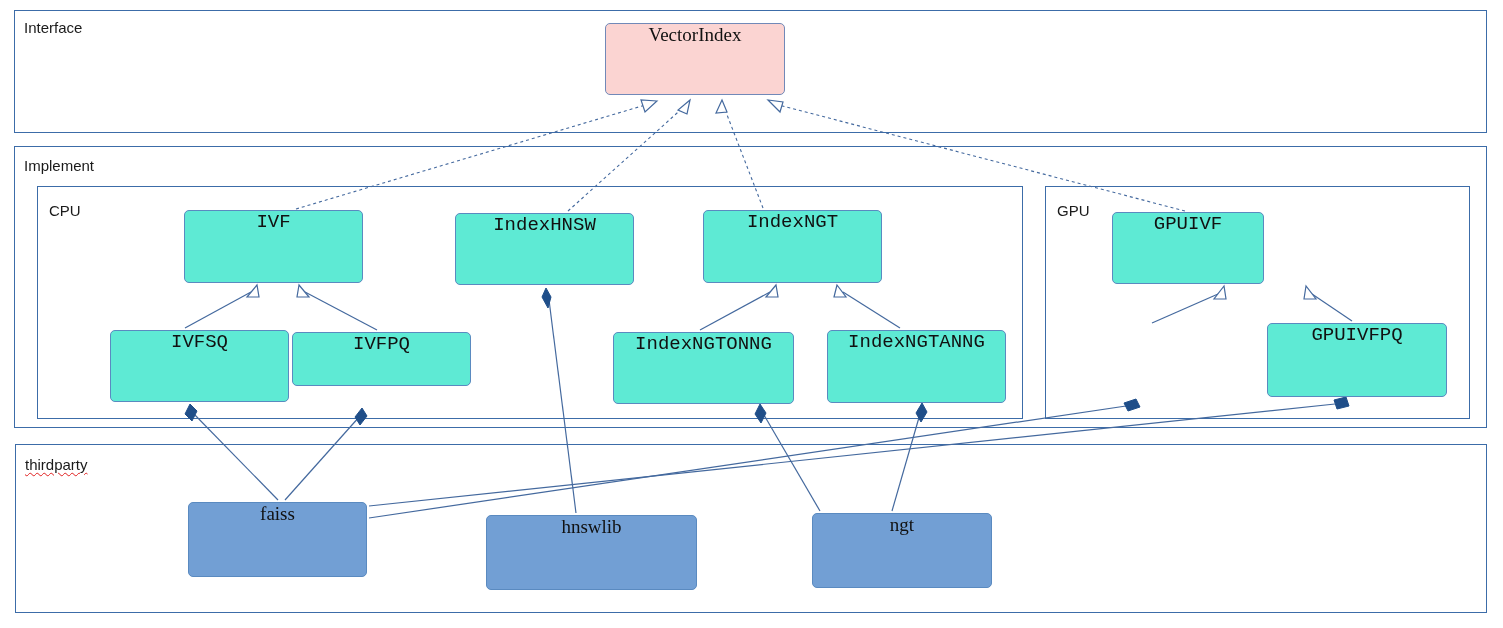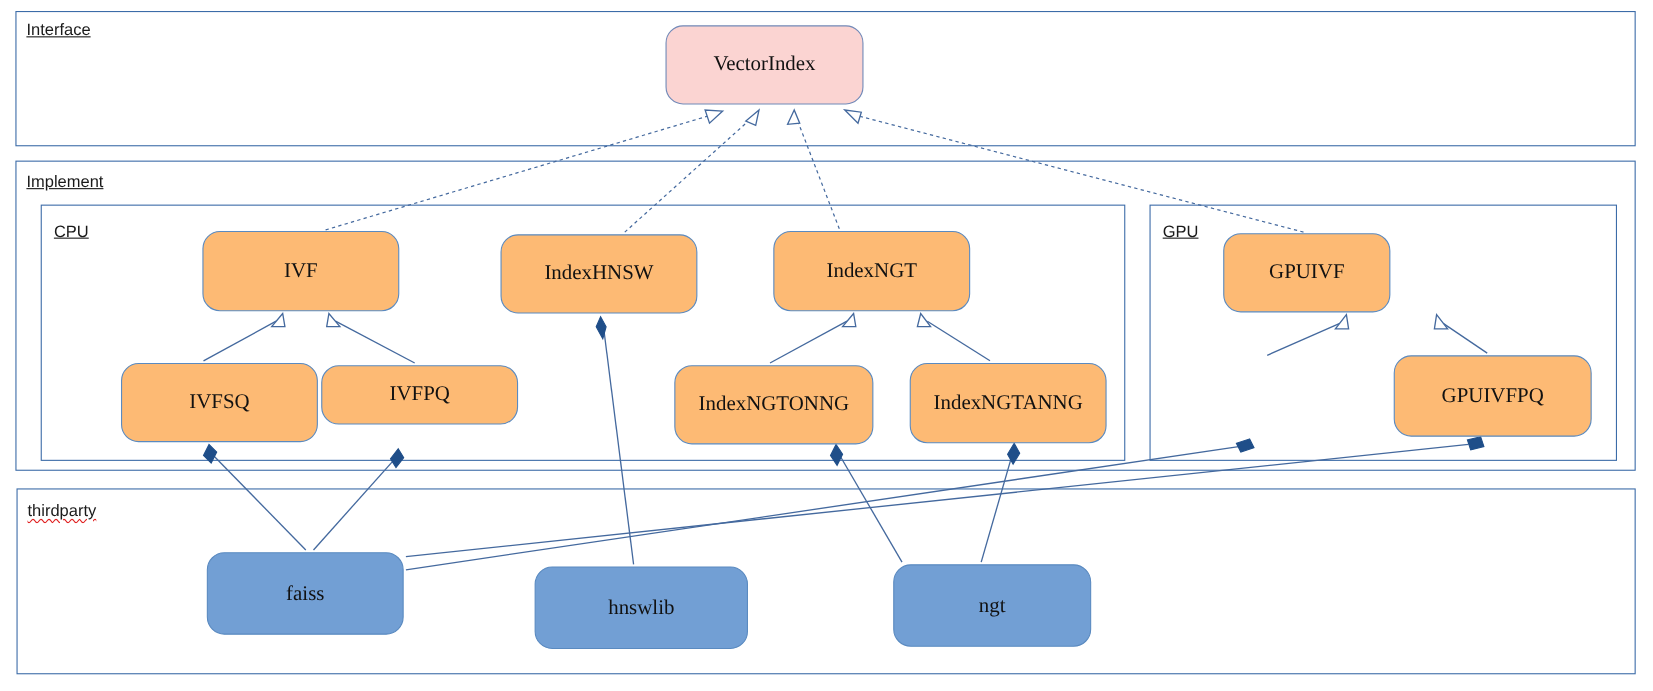--- a/index.html
+++ b/index.html
@@ -21,44 +21,42 @@
     border: 1px solid #3C6CA8;
     background: transparent;
   }
   .group-label {
     position: absolute;
     font-family: "Liberation Sans", sans-serif;
     font-size: 15px;
     color: #1a1a1a;
     white-space: nowrap;
     line-height: 1;
-    text-decoration: underline;
   }
   .group-label.misspelled {
     text-decoration: underline;
     text-decoration-style: wavy;
     text-decoration-color: #e02020;
     text-decoration-thickness: 1px;
     text-underline-offset: 2px;
   }
   .node {
     position: absolute;
     box-sizing: border-box;
-    border-radius: 16px;
+    border-radius: 5px;
     border: 1px solid #5A8AC0;
     display: flex;
-    align-items: center;
     justify-content: center;
     font-family: "Liberation Serif", serif;
     font-size: 19px;
     color: #111111;
     text-align: center;
     z-index: 5;
   }
-  .node.green { background: #fdba74; border-color: #5A8AC0; }
+  .node.green { background: #5eead4; border-color: #5A8AC0; font-family: Liberation Mono, monospace; }
   .node.blue  { background: #729FD4; border-color: #5A8AC0; }
   .node.pink  { background: #FBD4D2; border-color: #7189B8; }
   svg.edges {
     position: absolute;
     left: 0; top: 0;
     width: 1503px;
     height: 628px;
     pointer-events: none;
     z-index: 2;
   }
@@ -215,21 +213,21 @@
 
 
   <div class="node green" style="left:1267px;top:323px;width:180px;height:74px;">
     <span>GPUIVFPQ</span>
   </div>
 
   <div class="node blue" style="left:188px;top:502px;width:179px;height:75px;">
     <span>faiss</span>
   </div>
 
-  <div class="node blue" style="left:486px;top:515px;width:194px;height:75px;">
+  <div class="node blue" style="left:486px;top:515px;width:211px;height:75px;">
     <span>hnswlib</span>
   </div>
 
   <div class="node blue" style="left:772px;top:513px;width:180px;height:75px;margin-left:40px;">
     <span>ngt</span>
   </div>
 
 </div>
 
 </body></html>

